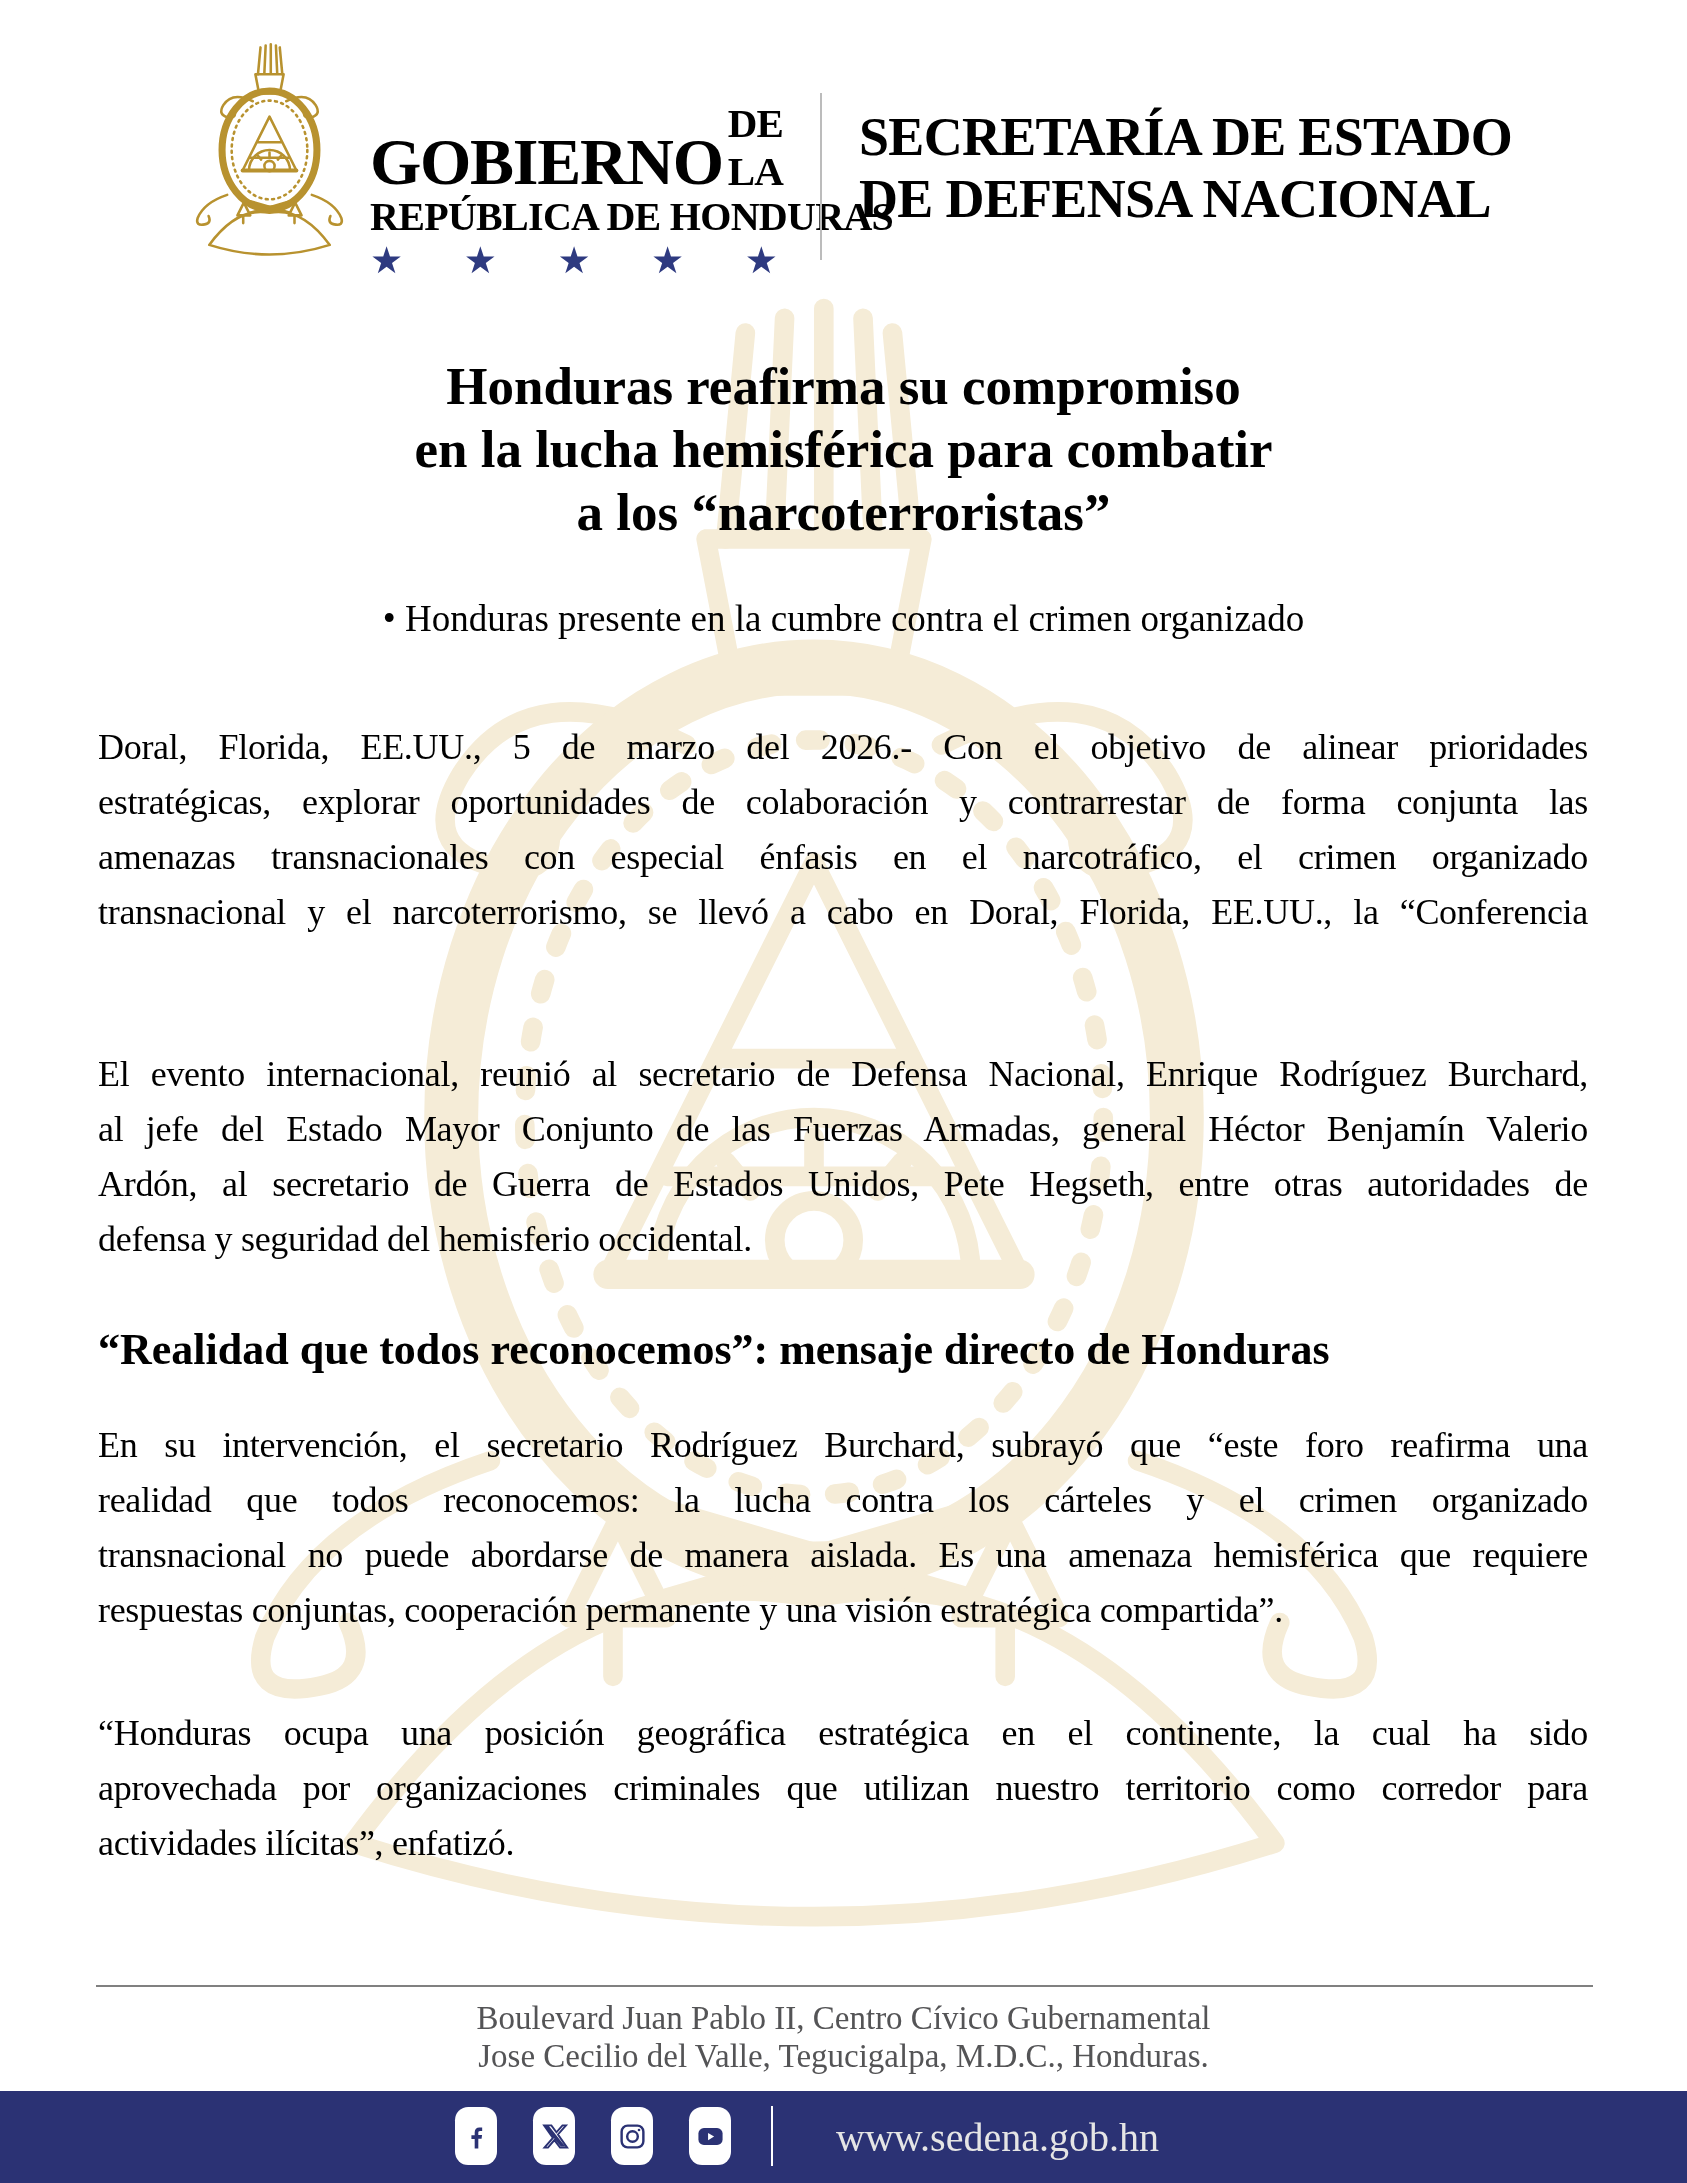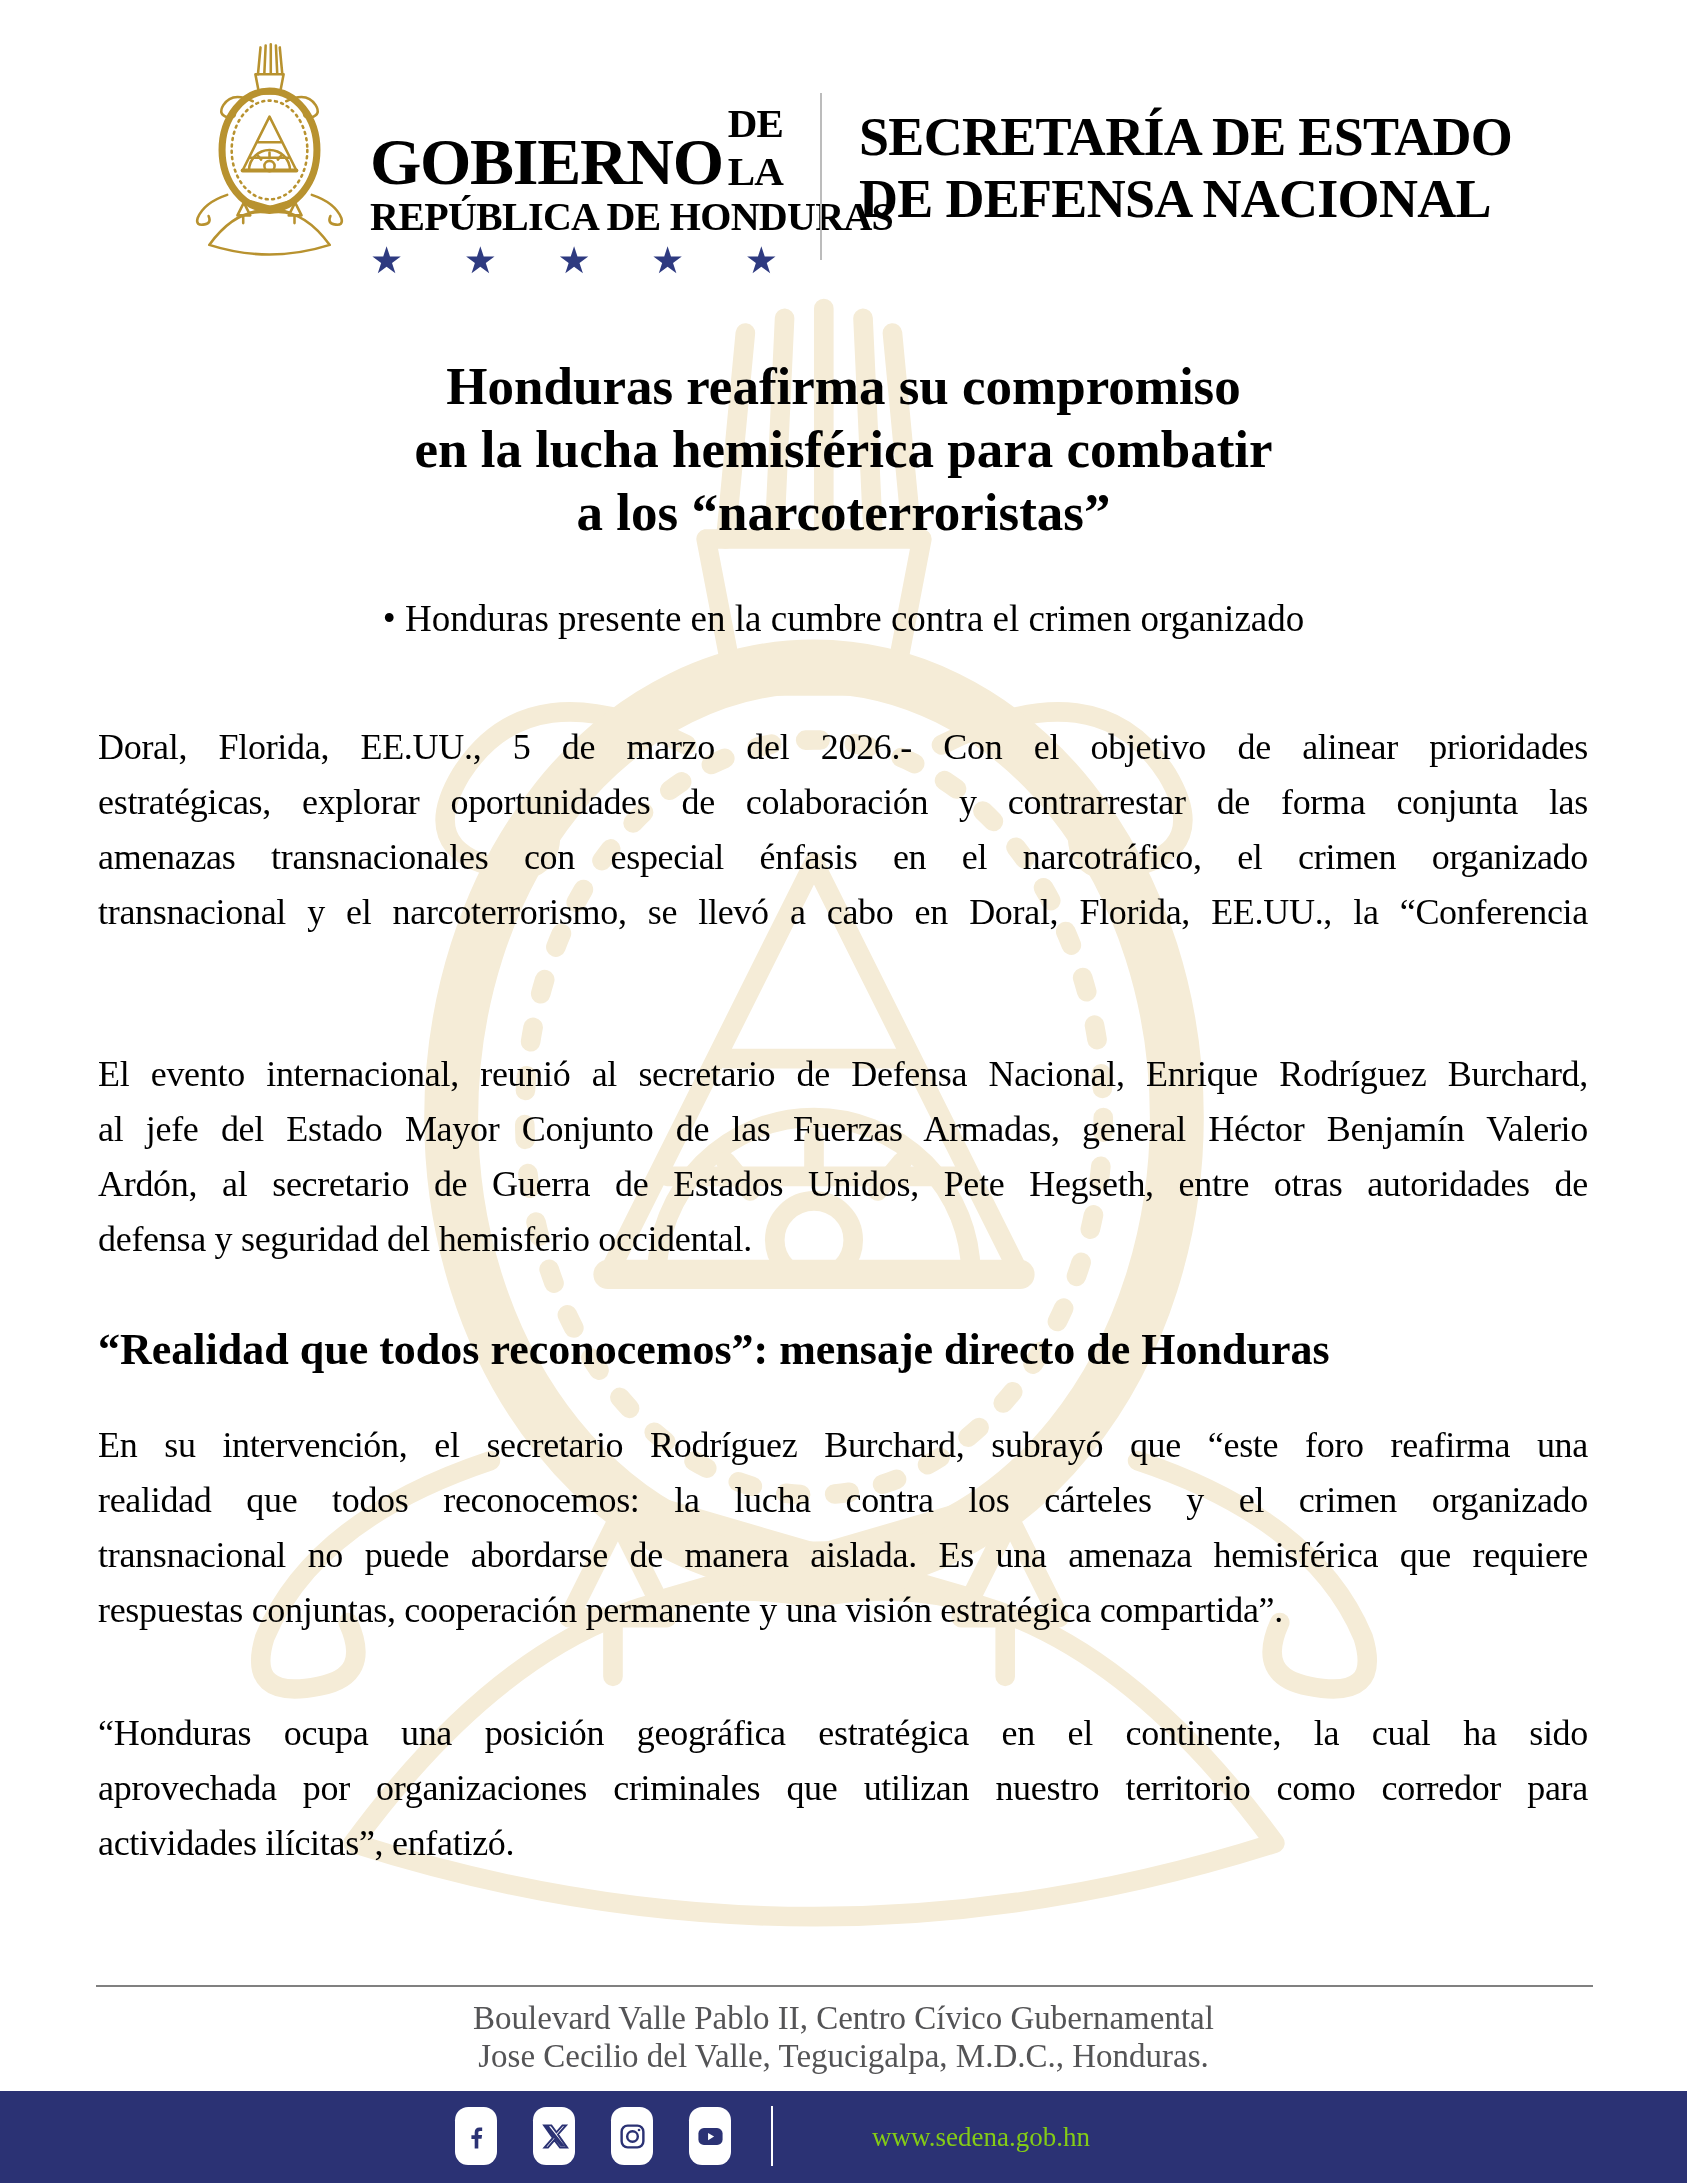--- a/index.html
+++ b/index.html
@@ -38,21 +38,21 @@
   .p3{top:1418px;}
   .p4{top:1706px;}
   
   .foot-rule{position:absolute;left:96px;top:1985px;width:1497px;height:2px;background:#808080;z-index:1;}
   .address{position:absolute;left:0;top:1999px;width:1687px;text-align:center;color:#545456;font-size:33px;line-height:38px;z-index:1;}
   .navy-bar{position:absolute;left:0;top:2091px;width:1687px;height:93px;background:#2b3274;z-index:3;}
   .social{position:absolute;top:16px;left:455px;display:flex;gap:36px;}
   .social-btn{width:42px;height:58px;background:#ffffff;border-radius:13.2px;display:flex;align-items:center;justify-content:center;color:#2b3274;}
   .social-btn svg{width:29px;height:29px;}
   .foot-vline{position:absolute;left:771px;top:15px;width:2px;height:60px;background:#ffffff;}
-  .site-url{position:absolute;left:872px;top:22px;color:#84cc16;font-size:27px;line-height:49px;}
+  .site-url{position:absolute;left:836px;top:22px;color:#e5e5e5;font-size:40px;line-height:49px;}
 </style>
 </head>
 <body>
 
 <svg width="0" height="0" style="position:absolute">
   <symbol id="crest" viewBox="0 0 260 340">
     <g fill="none" stroke="currentColor" stroke-width="4" stroke-linecap="round" stroke-linejoin="round">
 
       <path d="M112 52 L116 10 M122 50 L124 7 M132 50 L132 5 M142 50 L140 7 M150 52 L146 10"></path>
       <path d="M108 52 h44 l-5 26 h-34 Z"></path>
@@ -149,21 +149,21 @@
     </div>
   <div class="para p4">
       <div class="jline">“Honduras ocupa una posición geográfica estratégica en el continente, la cual ha sido</div>
       <div class="jline">aprovechada por organizaciones criminales que utilizan nuestro territorio como corredor para</div>
       <div class="jline last">actividades ilícitas”, enfatizó.</div>
     </div>
 
   <div class="foot-rule"></div>
 
   <div class="address">
-    <div>Boulevard Valle Pablo II, Centro Cívico Gubernamental</div>
+    <div>Boulevard Juan Pablo II, Centro Cívico Gubernamental</div>
     <div>Jose Cecilio del Valle, Tegucigalpa, M.D.C., Honduras.</div>
   </div>
 
   <div class="navy-bar">
     <div class="social">
       <div class="social-btn">
         <svg viewBox="0 0 24 24" fill="currentColor">
             <path d="M13.5 22v-8.1h2.7l.4-3.1h-3.1V8.9c0-.9.25-1.5 1.55-1.5h1.65V4.6c-.3-.04-1.25-.12-2.35-.12-2.3 0-3.85 1.4-3.85 3.95v2.45H7.8v3.1h2.7V22h3z"></path>
           </svg>
       </div>

